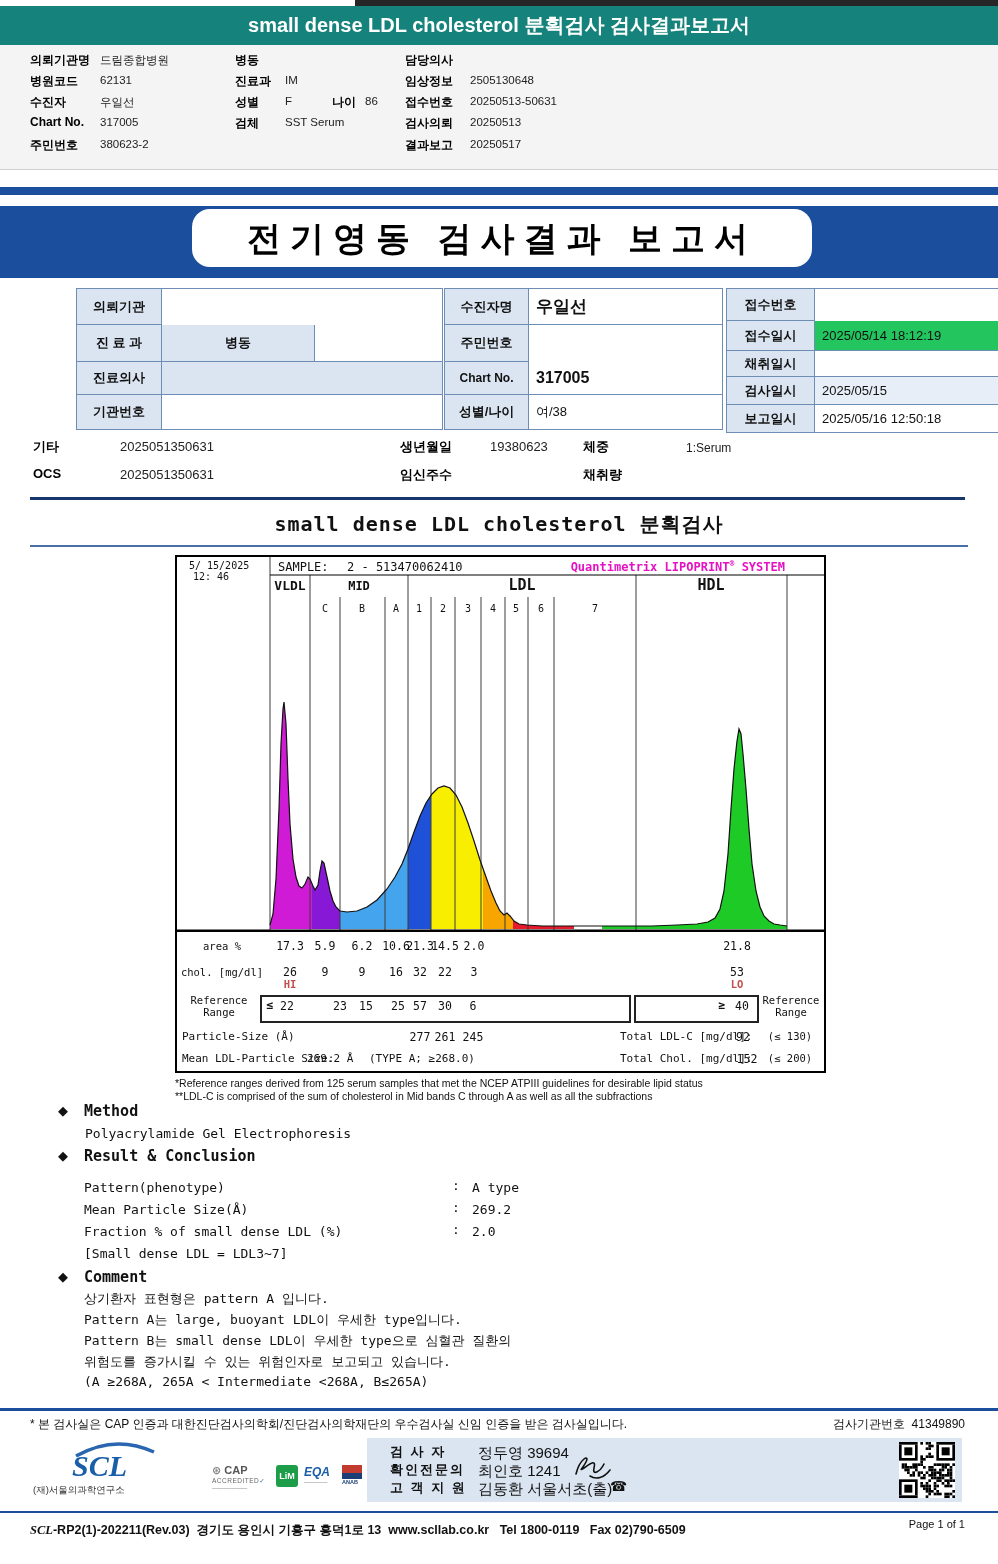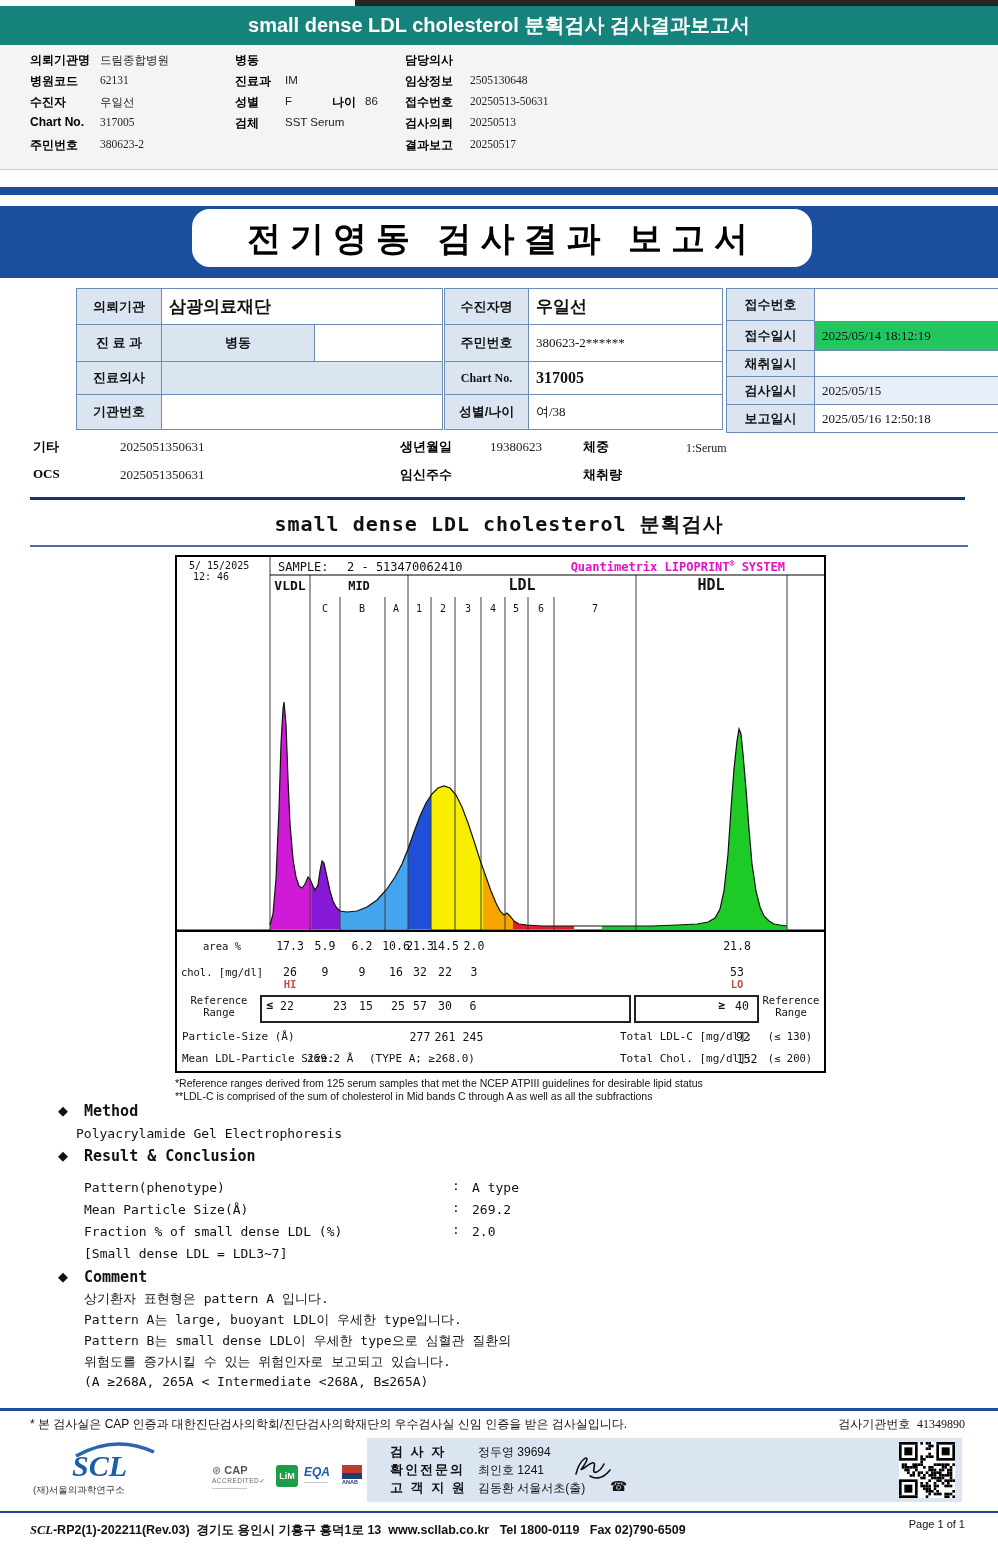--- a/index.html
+++ b/index.html
@@ -1,19 +1,19 @@
 <!DOCTYPE html>
 <html><head>
 <meta charset="utf-8">
 <style>
   html,body{margin:0;padding:0;}
   body{width:998px;height:1564px;position:relative;background:#fff;
        font-family:"Liberation Sans","DejaVu Sans",sans-serif;color:#111;overflow:hidden;}
   .abs{position:absolute;}
-  .mono{font-family:Liberation Serif, serif;}
+  .mono{font-family:Liberation Sans, sans-serif;}
   .b{font-weight:bold;}
   .ctr{transform:translateX(-50%);white-space:nowrap;}
   
   #topbar{left:0;top:6px;width:998px;height:39px;background:#15837b;}
   #topbar .t{width:100%;text-align:center;color:#fff;font-size:20px;font-weight:bold;line-height:39px;}
   #topdark{left:355px;top:0;width:643px;height:6px;background:#262626;}
   #pheader-bg{left:0;top:45px;width:998px;height:124px;background:#f4f4f4;border-bottom:1px solid #cfcfcf;}
   .phl{font-size:12px;font-weight:bold;color:#000;white-space:nowrap;}
   .phv{font-size:11.5px;color:#222;white-space:nowrap;}
   
@@ -40,21 +40,21 @@
   .fnote{font-family:"Liberation Sans",sans-serif;font-size:10.5px;color:#111;white-space:nowrap;}
   
   .diamond{font-size:13px;}
   .mh{font-family:"DejaVu Sans Mono",monospace;font-size:15px;font-weight:bold;}
   .mb{font-family:"DejaVu Sans Mono",monospace;font-size:13px;white-space:nowrap;}
   
   #f-line1{left:0;top:1408px;width:998px;height:3px;background:#1b4f9d;}
   #f-line2{left:0;top:1511px;width:998px;height:2px;background:#1b4f9d;}
   #sigbox{left:367px;top:1438px;width:595px;height:64px;background:#dbe5f1;}
   .sigl{font-size:13px;font-weight:bold;letter-spacing:2px;}
-  .sigv{font-size:12px;text-align:center;}
+  .sigv{font-size:15px;text-align:center;}
   #qr{left:899px;top:1442px;width:56px;height:56px;background:#fff;}
   .logo-sub{font-size:5.5px;color:#777;white-space:nowrap;}
 </style>
 </head>
 <body>
 
 <div class="abs" id="topdark"></div>
 <div class="abs" id="topbar">
   <div class="t">small dense LDL cholesterol 분획검사 검사결과보고서</div>
 </div>
@@ -92,38 +92,36 @@
 <div class="abs phv mono" style="left:470px;top:138px">20250517</div>
 
 <div class="abs" id="band-line"></div>
 <div class="abs" id="band"></div>
 <div class="abs" id="band-white">
   <div class="t">전기영동 검사결과 보고서</div>
 </div>
 
 <div class="abs grp" style="left:30px;top:288px;width:365px;height:140px">
   <div class="cell shade lbl" style="left:0;top:0;width:85px;height:36px">의뢰기관</div>
-  <div class="cell val b" style="left:85px;top:0;width:280px;height:36px;font-size:17px;border-right:none">삼광의료재단</div>
   <div class="cell shade lbl" style="left:0;top:36px;width:85px;height:37px">진 료 과</div>
   <div class="cell shade lbl" style="left:85px;top:36px;width:153px;height:37px">병동</div>
   <div class="cell" style="left:238px;top:36px;width:127px;height:37px;border-right:none"></div>
   <div class="cell shade lbl" style="left:0;top:73px;width:85px;height:33px">진료의사</div>
   <div class="cell shade" style="left:85px;top:73px;width:280px;height:33px;border-right:none"></div>
   <div class="cell shade lbl" style="left:0;top:106px;width:85px;height:34px;border-bottom:none">기관번호</div>
 </div>
 <div class="abs phl" style="left:33px;top:438px;font-size:13px">기타</div>
 <div class="abs phv mono" style="left:120px;top:439px;font-size:13px">2025051350631</div>
 <div class="abs phl mono" style="left:33px;top:466px;font-size:13px">OCS</div>
 <div class="abs phv mono" style="left:120px;top:467px;font-size:13px">2025051350631</div>
 
 <div class="abs grp" style="left:398px;top:288px;width:277px;height:140px">
   <div class="cell shade lbl" style="left:0;top:0;width:84px;height:36px">수진자명</div>
   <div class="cell val b" style="left:84px;top:0;width:193px;height:36px;font-size:17px;border-right:none">우일선</div>
   <div class="cell shade lbl" style="left:0;top:36px;width:84px;height:37px">주민번호</div>
-  <div class="cell val mono" style="left:84px;top:36px;width:193px;height:37px;border-right:none">380623-2******</div>
   <div class="cell shade lbl mono" style="left:0;top:73px;width:84px;height:33px;font-size:12px">Chart No.</div>
   <div class="cell val b mono" style="left:84px;top:73px;width:193px;height:33px;font-size:16px;border-right:none">317005</div>
   <div class="cell shade lbl" style="left:0;top:106px;width:84px;height:34px;border-bottom:none">성별/나이</div>
   <div class="cell val mono" style="left:84px;top:106px;width:193px;height:34px;border-right:none;border-bottom:none">여/38</div>
 </div>
 <div class="abs phl" style="left:400px;top:438px;font-size:13px">생년월일</div>
 <div class="abs phv mono" style="left:490px;top:439px;font-size:13px">19380623</div>
 <div class="abs phl" style="left:583px;top:438px;font-size:13px">체중</div>
 <div class="abs phl" style="left:400px;top:466px;font-size:13px">임신주수</div>
 <div class="abs phl" style="left:583px;top:466px;font-size:13px">채취량</div>
@@ -276,21 +274,21 @@
   <span class="txt" style="left:443px;top:495px;width:112px;text-align:right;font-size:11px">Total Chol. [mg/dl]:</span>
   <span class="cnum" style="left:570px;top:495px">152</span>
   <span class="cnum" style="left:613px;top:495px;font-size:10.5px">(≤ 200)</span>
 </div>
 
 <div class="abs fnote" style="left:175px;top:1077px">*Reference ranges derived from 125 serum samples that met the NCEP ATPIII guidelines for desirable lipid status</div>
 <div class="abs fnote" style="left:175px;top:1090px">**LDL-C is comprised of the sum of cholesterol in Mid bands C through A as well as all the subfractions</div>
 
 <div class="abs diamond" style="left:58px;top:1103px">◆</div>
 <div class="abs mh" style="left:84px;top:1102px">Method</div>
-<div class="abs mb" style="left:76px;top:1126px">Polyacrylamide Gel Electrophoresis</div>
+<div class="abs mb" style="left:85px;top:1126px">Polyacrylamide Gel Electrophoresis</div>
 <div class="abs diamond" style="left:58px;top:1148px">◆</div>
 <div class="abs mh" style="left:84px;top:1147px">Result &amp; Conclusion</div>
 
 <div class="abs mb" style="left:84px;top:1180px">Pattern(phenotype)</div>
 <div class="abs mb" style="left:452px;top:1178px">:</div>
 <div class="abs mb" style="left:472px;top:1180px">A type</div>
 <div class="abs mb" style="left:84px;top:1202px">Mean Particle Size(Å)</div>
 <div class="abs mb" style="left:452px;top:1200px">:</div>
 <div class="abs mb" style="left:472px;top:1202px">269.2</div>
 <div class="abs mb" style="left:84px;top:1224px">Fraction % of small dense LDL (%)</div>

